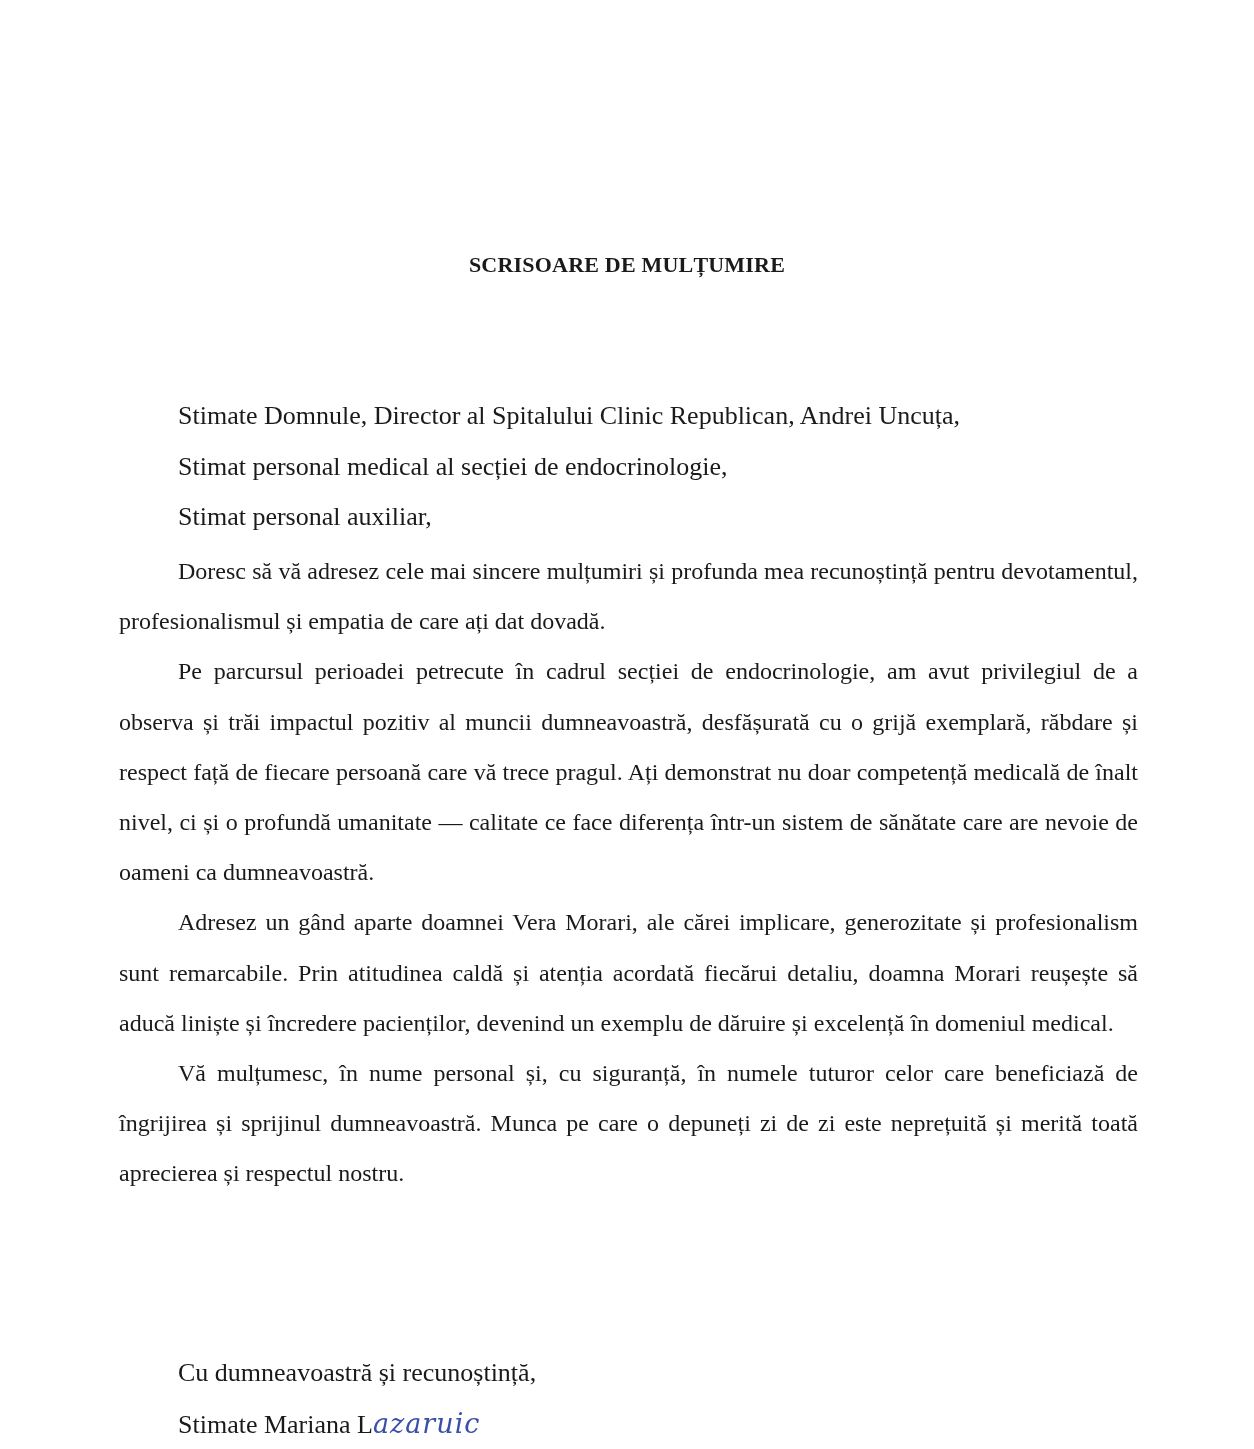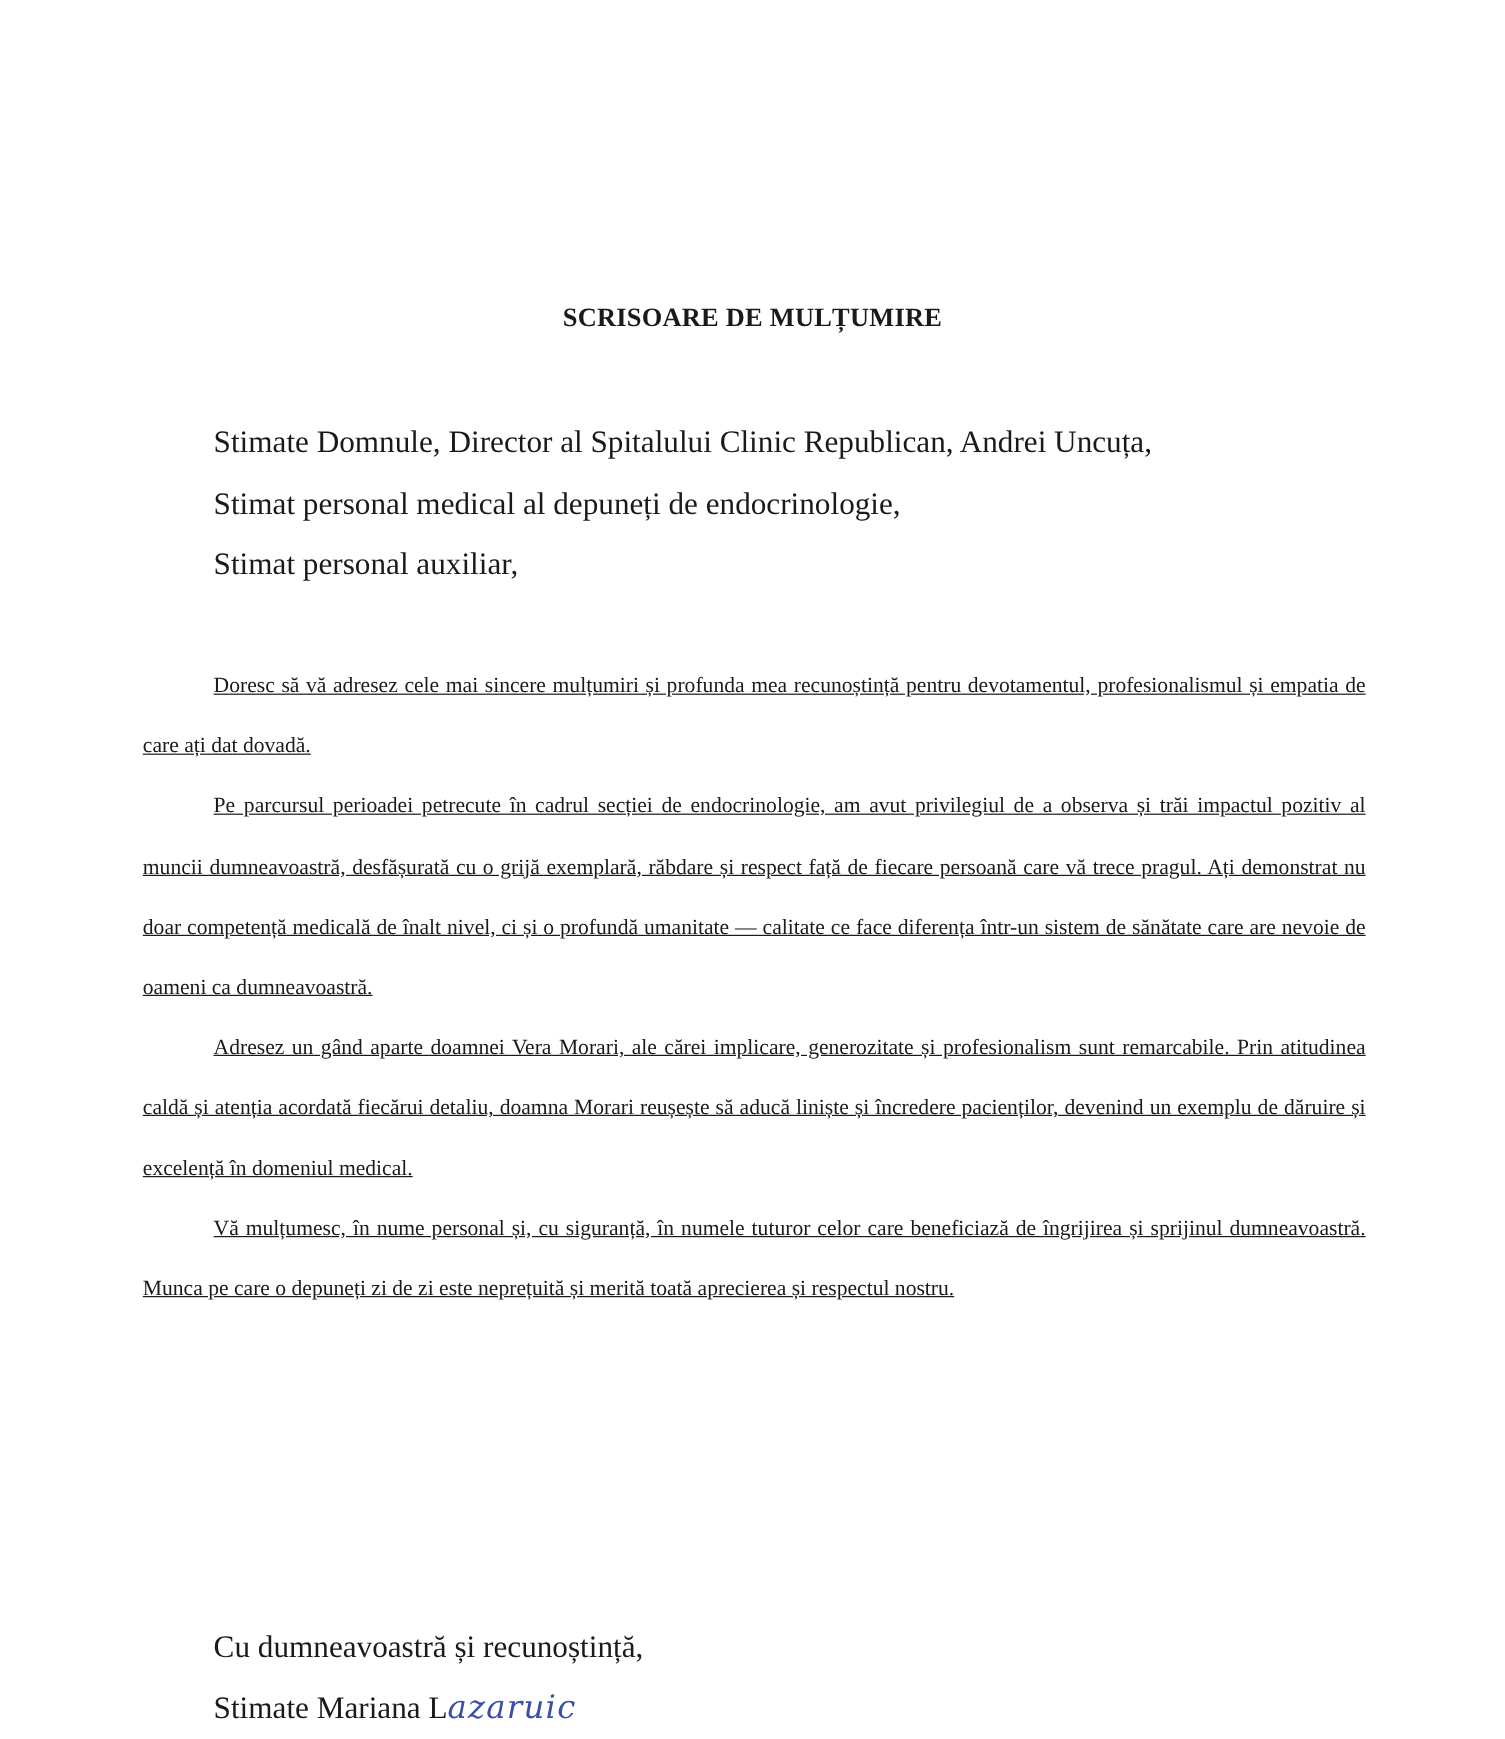--- a/index.html
+++ b/index.html
@@ -1,35 +1,35 @@
 <!DOCTYPE html>
 <html><head>
 <meta charset="utf-8">
 <style>
   html, body { margin: 0; padding: 0; background: #ffffff; }
   body { width: 1254px; height: 1449px; position: relative; overflow: hidden;
          font-family: "Liberation Serif", serif; color: #1a1a1a; }
   .title { position: absolute; left: 0; width: 1254px; top: 252px; text-align: center;
            font-weight: bold; font-size: 22px; letter-spacing: 0.2px; }
-  .greeting { position: absolute; left: 178px; font-size: 26px; line-height: 1; white-space: nowrap; }
-  .para { position: absolute; left: 119px; width: 1019px; font-size: 18px; line-height: 50.2px;
-          text-align: justify; text-decoration: underline; }
+  .greeting { position: absolute; left: 178px; font-size: 26px; line-height: 1; white-space: nowrap; margin-top: 47px; }
+  .para { position: absolute; left: 119px; width: 1019px; font-size: 24px; line-height: 50.2px;
+          text-align: justify; }
   .para p { margin: 0; text-indent: 59px; }
   .closing { position: absolute; left: 178px; font-size: 26px; white-space: nowrap; }
   .signature { font-family: "DejaVu Serif", serif; font-style: italic; color: #3a4fa8;
                font-size: 27px; letter-spacing: 1px; }
 </style>
 </head>
 <body>
 
 <div>
   <div class="title">SCRISOARE DE MULȚUMIRE</div>
 
   <div class="greeting" style="top:356px">Stimate Domnule, Director al Spitalului Clinic Republican, Andrei Uncuța,</div>
-  <div class="greeting" style="top:407px">Stimat personal medical al depuneți de endocrinologie,</div>
+  <div class="greeting" style="top:407px">Stimat personal medical al secției de endocrinologie,</div>
   <div class="greeting" style="top:457px">Stimat personal auxiliar,</div>
 
   <div class="para" style="top:546px">
     <p>Doresc să vă adresez cele mai sincere mulțumiri și profunda mea recunoștință pentru devotamentul, profesionalismul și empatia de care ați dat dovadă.</p>
     <p>Pe parcursul perioadei petrecute în cadrul secției de endocrinologie, am avut privilegiul de a observa și trăi impactul pozitiv al muncii dumneavoastră, desfășurată cu o grijă exemplară, răbdare și respect față de fiecare persoană care vă trece pragul. Ați demonstrat nu doar competență medicală de înalt nivel, ci și o profundă umanitate — calitate ce face diferența într-un sistem de sănătate care are nevoie de oameni ca dumneavoastră.</p>
     <p>Adresez un gând aparte doamnei Vera Morari, ale cărei implicare, generozitate și profesionalism sunt remarcabile. Prin atitudinea caldă și atenția acordată fiecărui detaliu, doamna Morari reușește să aducă liniște și încredere pacienților, devenind un exemplu de dăruire și excelență în domeniul medical.</p>
     <p>Vă mulțumesc, în nume personal și, cu siguranță, în numele tuturor celor care beneficiază de îngrijirea și sprijinul dumneavoastră. Munca pe care o depuneți zi de zi este neprețuită și merită toată aprecierea și respectul nostru.</p>
   </div>
 
   <div class="closing" style="top:1358px">Cu dumneavoastră și recunoștință,</div>

